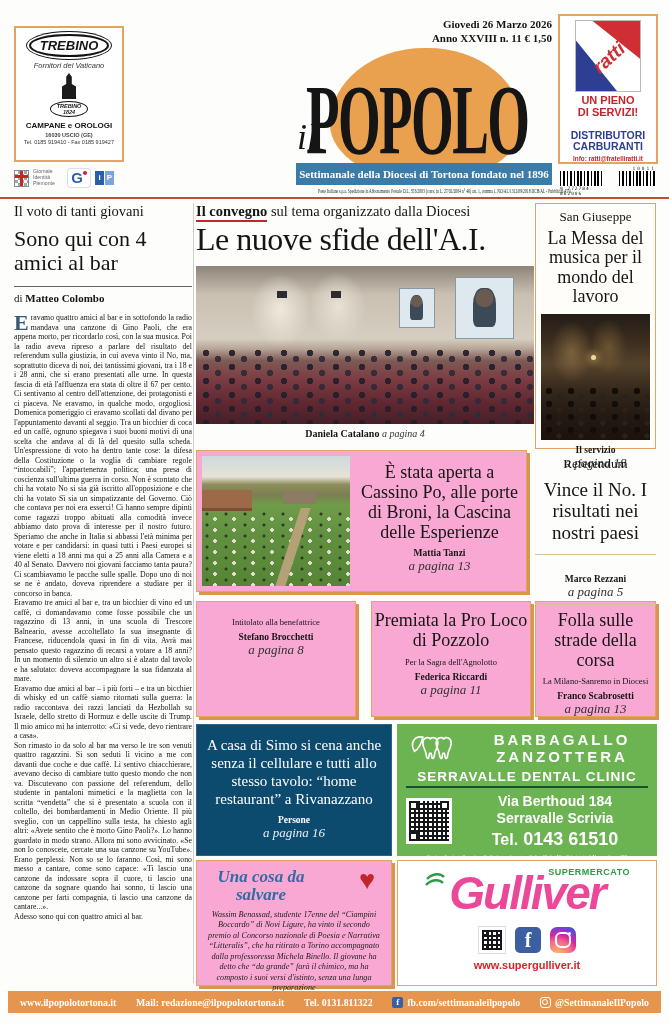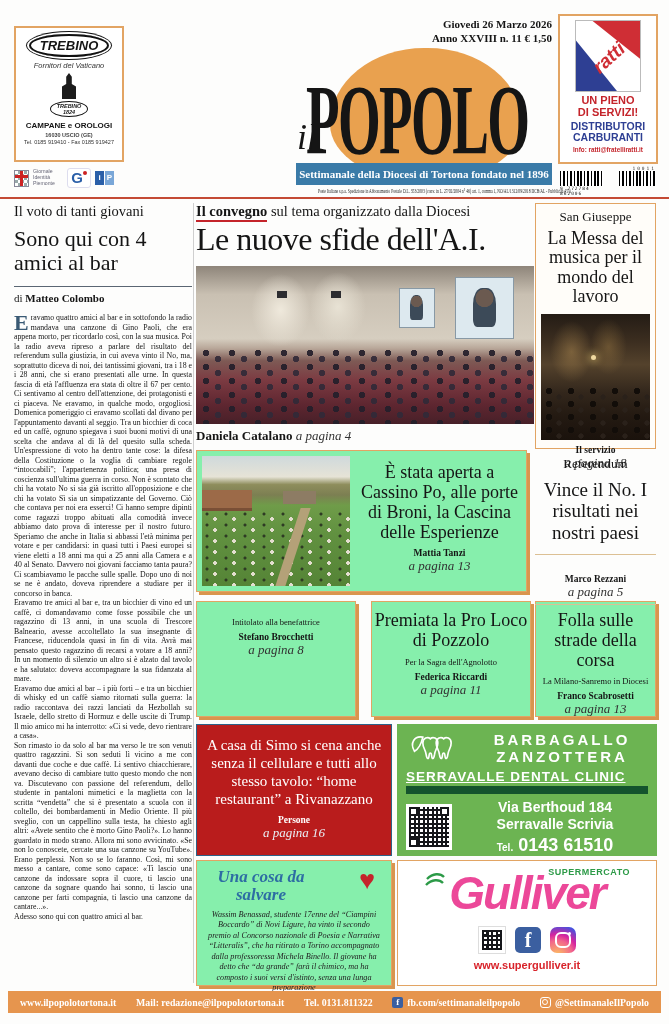--- a/index.html
+++ b/index.html
@@ -44,21 +44,21 @@
     white-space:nowrap;transform:scaleX(0.68);transform-origin:50% 0;}
 
   .ratti-box{left:558px;top:14px;width:100px;height:150px;border:2px solid #e2a463;background:#fff;
     text-align:center;font-family:"Liberation Sans",sans-serif;box-sizing:border-box;padding-top:3px;}
   .ratti-logo{width:64px;height:70px;margin:1px auto 3px;border:1px solid #bbb;position:relative;overflow:hidden;background:#fff;}
   .tri-red{position:absolute;inset:0;background:#cf2e35;clip-path:polygon(26% 0,100% 0,100% 54%);}
   .tri-blue{position:absolute;inset:0;background:#2e3f93;clip-path:polygon(0 28%,64% 100%,0 100%);}
   .ratti-word{position:absolute;left:-6px;top:26px;width:78px;text-align:center;
     font:italic 800 19px "Liberation Sans",sans-serif;color:#cf2e35;transform:rotate(-42deg);}
   .pieno{font:800 11px/1.05 "Liberation Sans",sans-serif;color:#c4242b;}
-  .distrib{font:800 10.5px/1.05 "Liberation Sans",sans-serif;color:#2e3f93;margin-top:3px;}
+  .distrib{font:800 10.5px/1.05 "Liberation Sans",sans-serif;color:#2e3f93;margin-top:12px;}
   .ratti-info{font:700 6.3px "Liberation Sans",sans-serif;color:#c4242b;margin-top:3px;}
   .barcode-block{left:560px;top:166px;width:96px;height:26px;font-family:"DejaVu Sans Mono",monospace;}
   .bc-top{font-size:4.5px;text-align:right;letter-spacing:2px;color:#333;}
   .bc-row{display:flex;gap:7px;align-items:flex-start;}
   .bars{height:15px;background:repeating-linear-gradient(90deg,#000 0 1.5px,#fff 1.5px 3.4px);}
   .bars.a{width:44px;}.bars.b{width:40px;}
   .bc-num{font-size:4.5px;color:#222;letter-spacing:1px;}
   .header-rule{left:0;top:197px;width:669px;height:2px;background:#c44a35;}
 
   
@@ -85,25 +85,25 @@
     radial-gradient(ellipse 40px 50px at 42% 26%,#e8e2d4,transparent 70%);}
   .conf-heads{position:absolute;left:0;right:0;top:52%;bottom:0;opacity:.92;background-image:
     radial-gradient(circle 3.2px at 10px 5px,#241f2b 97%,transparent),
     radial-gradient(circle 3px at 22px 11px,#322a38 97%,transparent);background-size:26px 14px;}
   .conf-screen{position:absolute;background:#dde9ef;border:1px solid #8899a5;}
   .conf-screen::after{content:"";position:absolute;left:30%;top:16%;width:40%;height:66%;
     background:radial-gradient(circle at 50% 26%,#6b5a50 28%,#3c4a58 30%);border-radius:40% 40% 18% 18%;}
   .screen-a{left:60%;top:14%;width:10%;height:24%;}
   .screen-b{left:76.5%;top:7%;width:17%;height:38%;}
   .conf-spot{position:absolute;width:10px;height:7px;background:#2c2c30;top:16%;}
-  .c-caption{left:196px;top:428px;width:338px;text-align:left;font-size:13px;}
+  .c-caption{left:196px;top:428px;width:338px;text-align:center;font-size:10px;}
   .c-caption b{font-weight:700;}
   .c-caption i{font-style:italic;color:#333;}
 
-  .news-box{border:1px solid #e2a463;box-shadow:3px 3px 0 #d9954e;background:#86efac;box-sizing:border-box;text-align:center;}
+  .news-box{border:1px solid #e2a463;box-shadow:3px 3px 0 #d9954e;background:#f9a8d4;box-sizing:border-box;text-align:center;}
   .cascina-box{left:196px;top:450px;width:331px;height:142px;display:flex;gap:8px;padding:5px;text-align:left;}
   .cascina-photo{width:148px;height:130px;flex:none;position:relative;overflow:hidden;background:
     linear-gradient(180deg,#cfd9dc 0%,#e6e3d6 16%,#8e8d5c 22%,#7c7f52 30%,#6f9c49 38%,#619140 60%,#558436 100%);}
   .casc-build{position:absolute;left:0;top:26%;width:34%;height:16%;background:#9c6a48;box-shadow:inset 0 -3px 0 #7a4f36;}
   .casc-barn{position:absolute;left:55%;top:27%;width:22%;height:10%;background:#8d7c64;}
   .casc-dots{position:absolute;inset:42% 0 0 0;background-image:
     radial-gradient(circle 1.6px at 5px 3px,#2e3a24 97%,transparent),
     radial-gradient(circle 2px at 13px 8px,#e4ded0 97%,transparent);background-size:19px 11px;}
   .casc-path{position:absolute;left:58%;top:40%;width:7%;height:60%;background:#b4a178;transform:skewX(-18deg);}
   .cascina-text{flex:1;text-align:center;padding-top:6px;}
@@ -129,49 +129,49 @@
   .church-heads{position:absolute;left:0;right:0;bottom:0;height:42%;background-image:
     radial-gradient(circle 3px at 8px 4px,#120d09 97%,transparent),
     radial-gradient(circle 2.6px at 18px 10px,#2a211a 97%,transparent);background-size:22px 13px;}
   .chand{position:absolute;left:46%;top:33%;width:5px;height:5px;background:#f0d9a0;border-radius:50%;
     box-shadow:0 0 7px 3px rgba(232,200,112,.45);}
 
   .box-ref{left:535px;top:452px;width:121px;height:146px;text-align:center;padding-top:4px;box-sizing:border-box;}
   .ref-h{font-size:19px;line-height:1.12;margin-top:7px;}
   .ref-author{border-top:1px solid #dcc094;border-bottom:1px solid #dcc094;margin-top:11px;padding:3px 0 4px;}
 
-  .blue-box{left:196px;top:724px;width:196px;height:132px;background:#b91c1c;color:#fff;
+  .blue-box{left:196px;top:724px;width:196px;height:132px;background:#0c4a6e;color:#fff;
     box-sizing:border-box;text-align:center;padding:11px 6px;border:1px solid #2d6288;}
   .blue-h{font-size:15px;line-height:1.2;}
   .blue-box .author{margin-top:7px;}
   .blue-box .pageref{color:#e8eef4;}
 
   .unacosa-box{left:196px;top:860px;width:196px;height:126px;padding:7px 9px;text-align:left;}
   .uc-title{color:#2d6da3;font:italic 700 17px/1.05 "Liberation Serif",serif;text-align:center;}
   .heart{position:absolute;right:16px;top:6px;font-size:27px;color:#c4242b;line-height:1;}
   .uc-body{font-style:italic;font-size:8.2px;line-height:1.28;text-align:center;margin-top:6px;color:#222;}
   .uc-orn{text-align:center;margin-top:3px;}
 
   .barb-ad{left:397px;top:724px;width:260px;height:132px;background:#6cb452;color:#fff;
     font-family:"Liberation Sans",sans-serif;box-sizing:border-box;padding:7px 9px 4px;}
   .barb-top{display:flex;align-items:center;gap:18px;}
   .barb-name{flex:1;text-align:center;font:800 15px/1.15 "Liberation Sans",sans-serif;letter-spacing:3px;}
-  .barb-clinic{font:800 13.5px "Liberation Sans",sans-serif;letter-spacing:1px;text-align:left;
-    border-bottom:8px solid #14532d;padding-bottom:2px;margin-top:3px;text-decoration:underline;}
+  .barb-clinic{font:800 13.5px "Liberation Sans",sans-serif;letter-spacing:1px;text-align:center;
+    border-bottom:2px solid #14532d;padding-bottom:2px;margin-top:3px;}
   .barb-row{display:flex;gap:10px;margin-top:5px;align-items:center;}
   .qr{background:#fff;position:relative;}
   .qr-big{width:46px;height:46px;flex:none;}
   .qr-inner{position:absolute;inset:3px;background-image:
     repeating-linear-gradient(0deg,#15161a 0 2px,transparent 2px 4.5px),
     repeating-linear-gradient(90deg,#15161a 0 2px,transparent 2px 4.5px);}
   .qr .c{position:absolute;width:9px;height:9px;border:2.5px solid #15161a;background:#fff;box-sizing:border-box;}
   .c1{left:3px;top:3px;}.c2{right:3px;top:3px;}.c3{left:3px;bottom:3px;}
   .barb-addr{flex:1;text-align:center;font:800 14px/1.25 "Liberation Sans",sans-serif;}
   .barb-tel{font-size:18px;}
-  .barb-tel span{font-size:10px;font-weight:700;}
+  .barb-tel span{font-size:16px;font-weight:700;}
   .barb-fine{font-size:4.4px;text-align:center;margin-top:4px;opacity:.95;white-space:nowrap;transform:scaleX(.96);}
 
   .gulliver-ad{left:397px;top:860px;width:260px;height:126px;background:#fff;border:1px solid #e2a463;
     box-sizing:border-box;text-align:center;font-family:"Liberation Sans",sans-serif;padding-top:2px;}
   .gul-row{position:relative;height:60px;}
   .gul-name{font:italic 900 46px/60px "Liberation Sans",sans-serif;color:#ec4899;letter-spacing:-2px;margin-top:20px;}
   .gul-super{position:absolute;right:26px;top:4px;color:#2c9a47;font:800 9px "Liberation Sans",sans-serif;letter-spacing:.5px;}
   .gul-swoosh{position:absolute;left:26px;top:8px;}
   .gul-icons{display:flex;justify-content:center;gap:9px;align-items:center;height:30px;margin-top:2px;}
   .qr-small{width:26px;height:26px;border:1px solid #ddd;}

